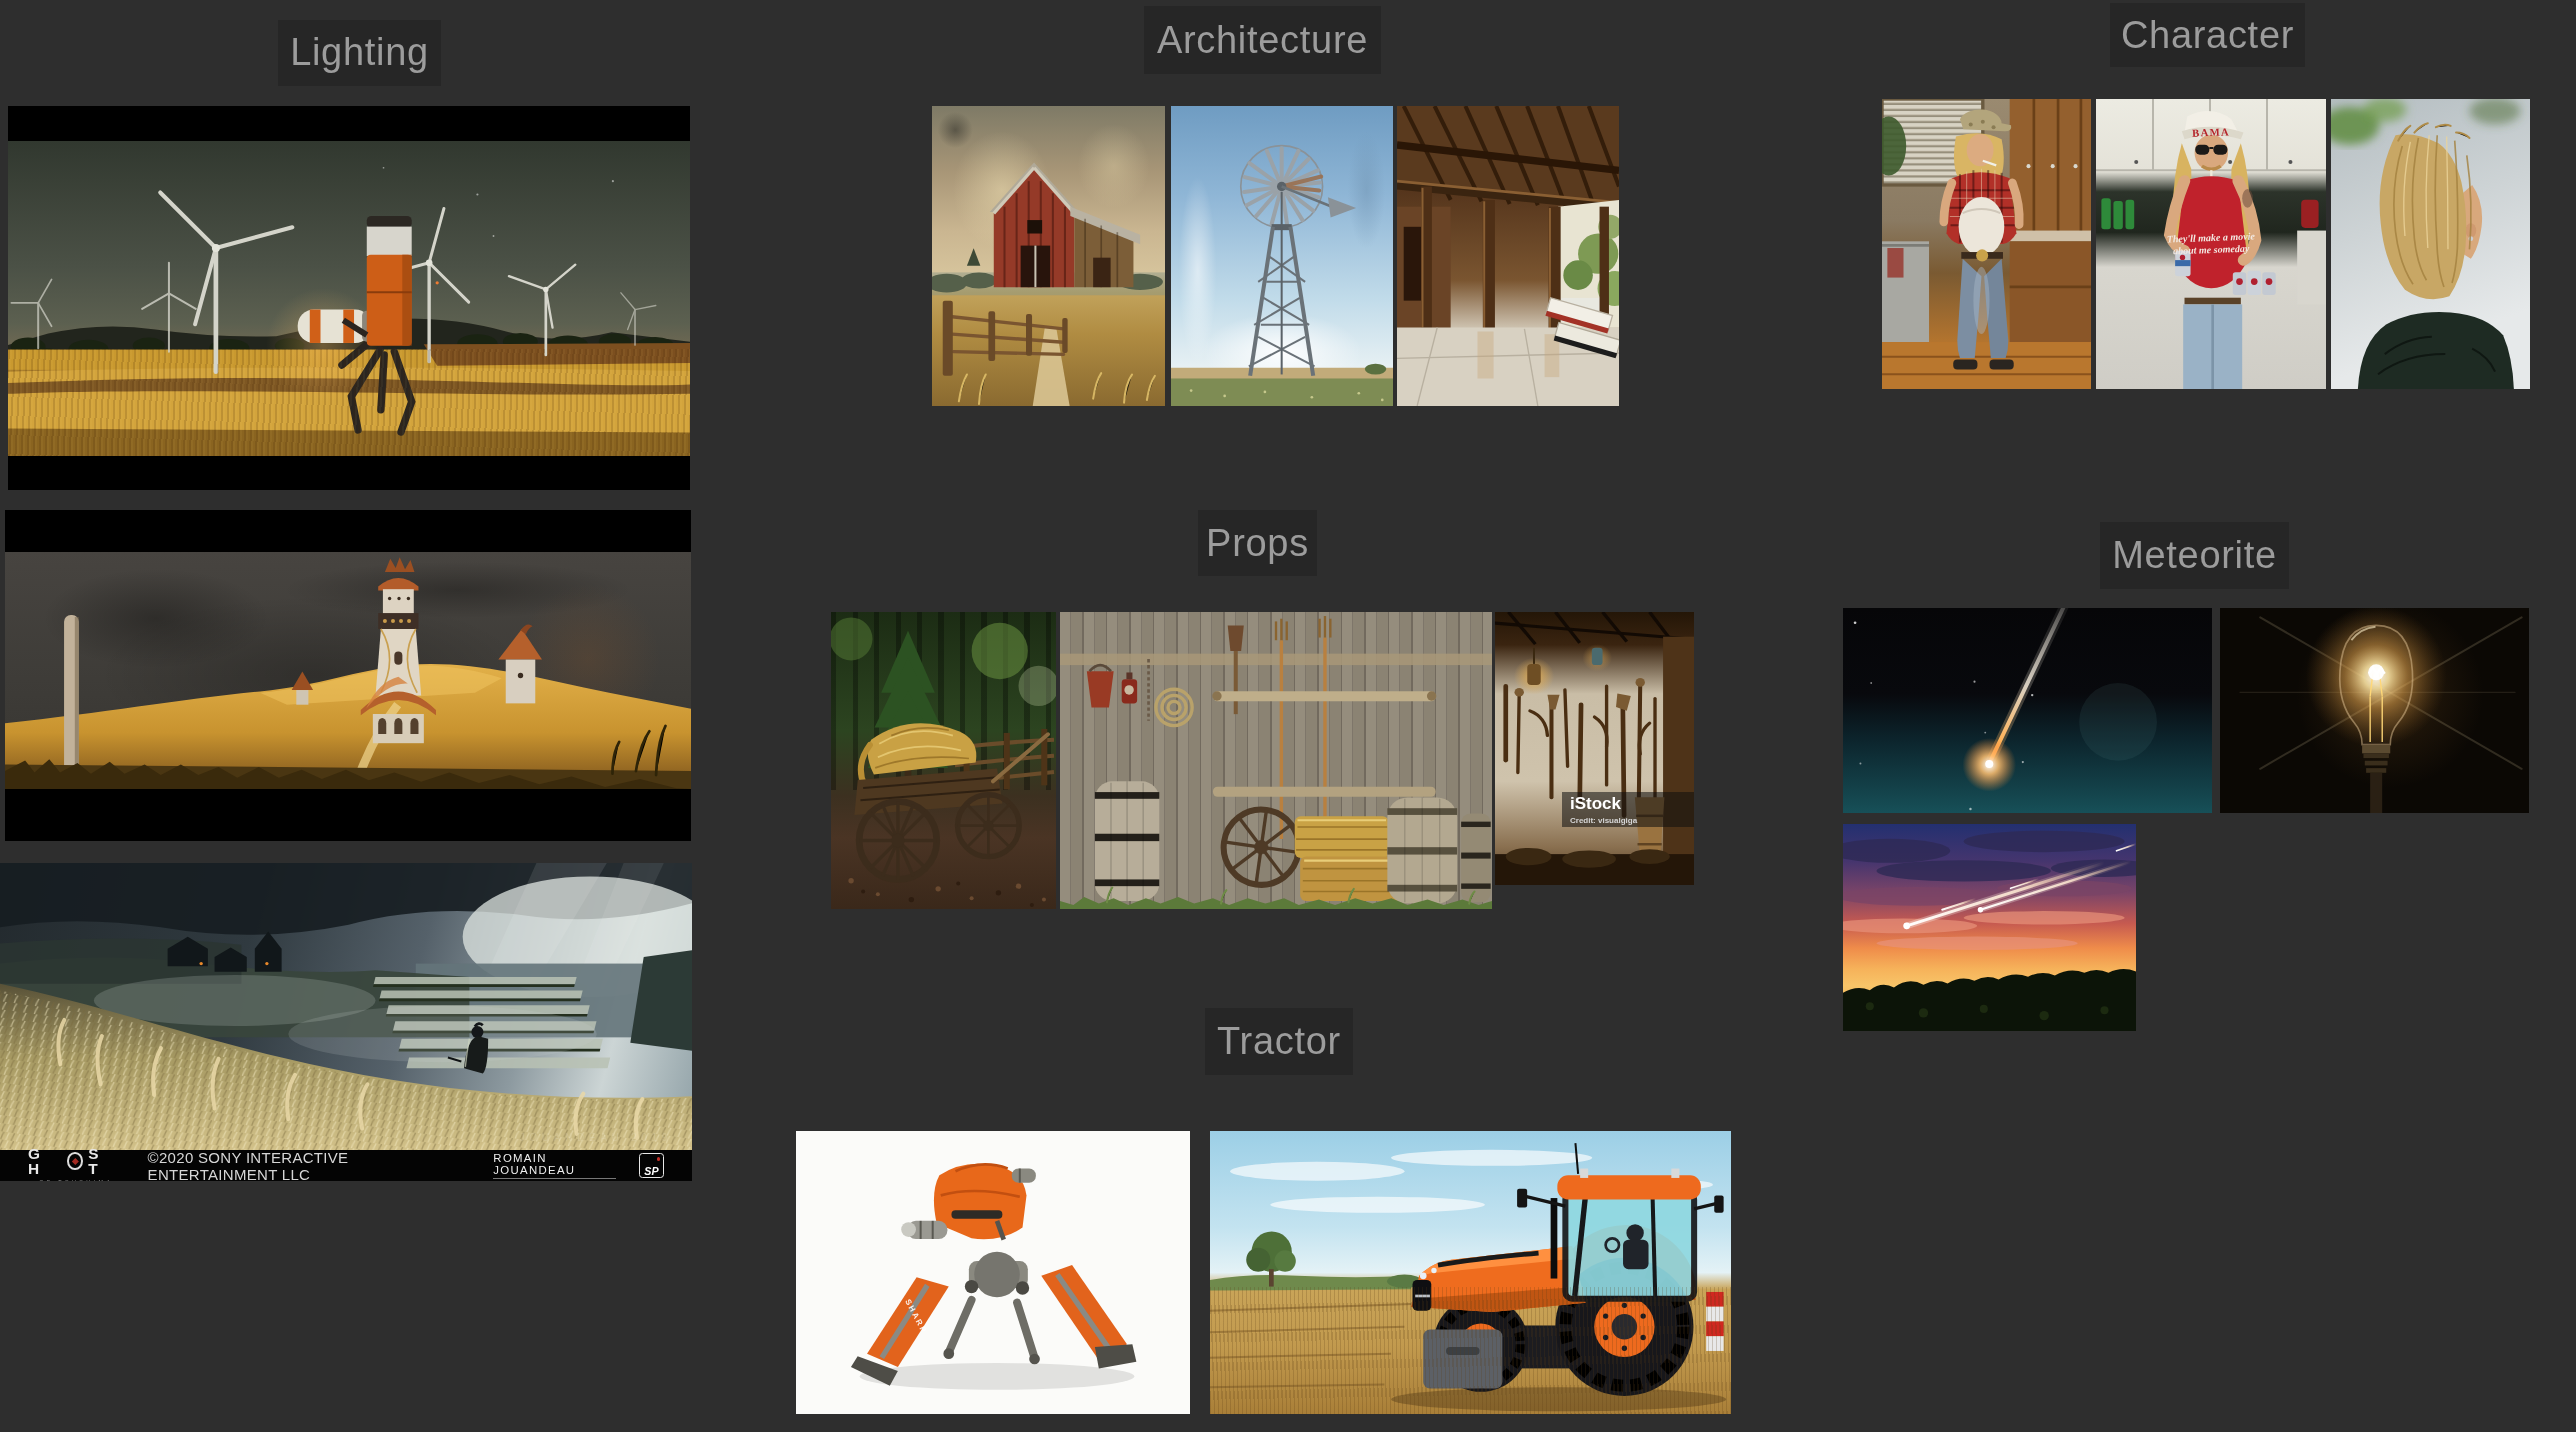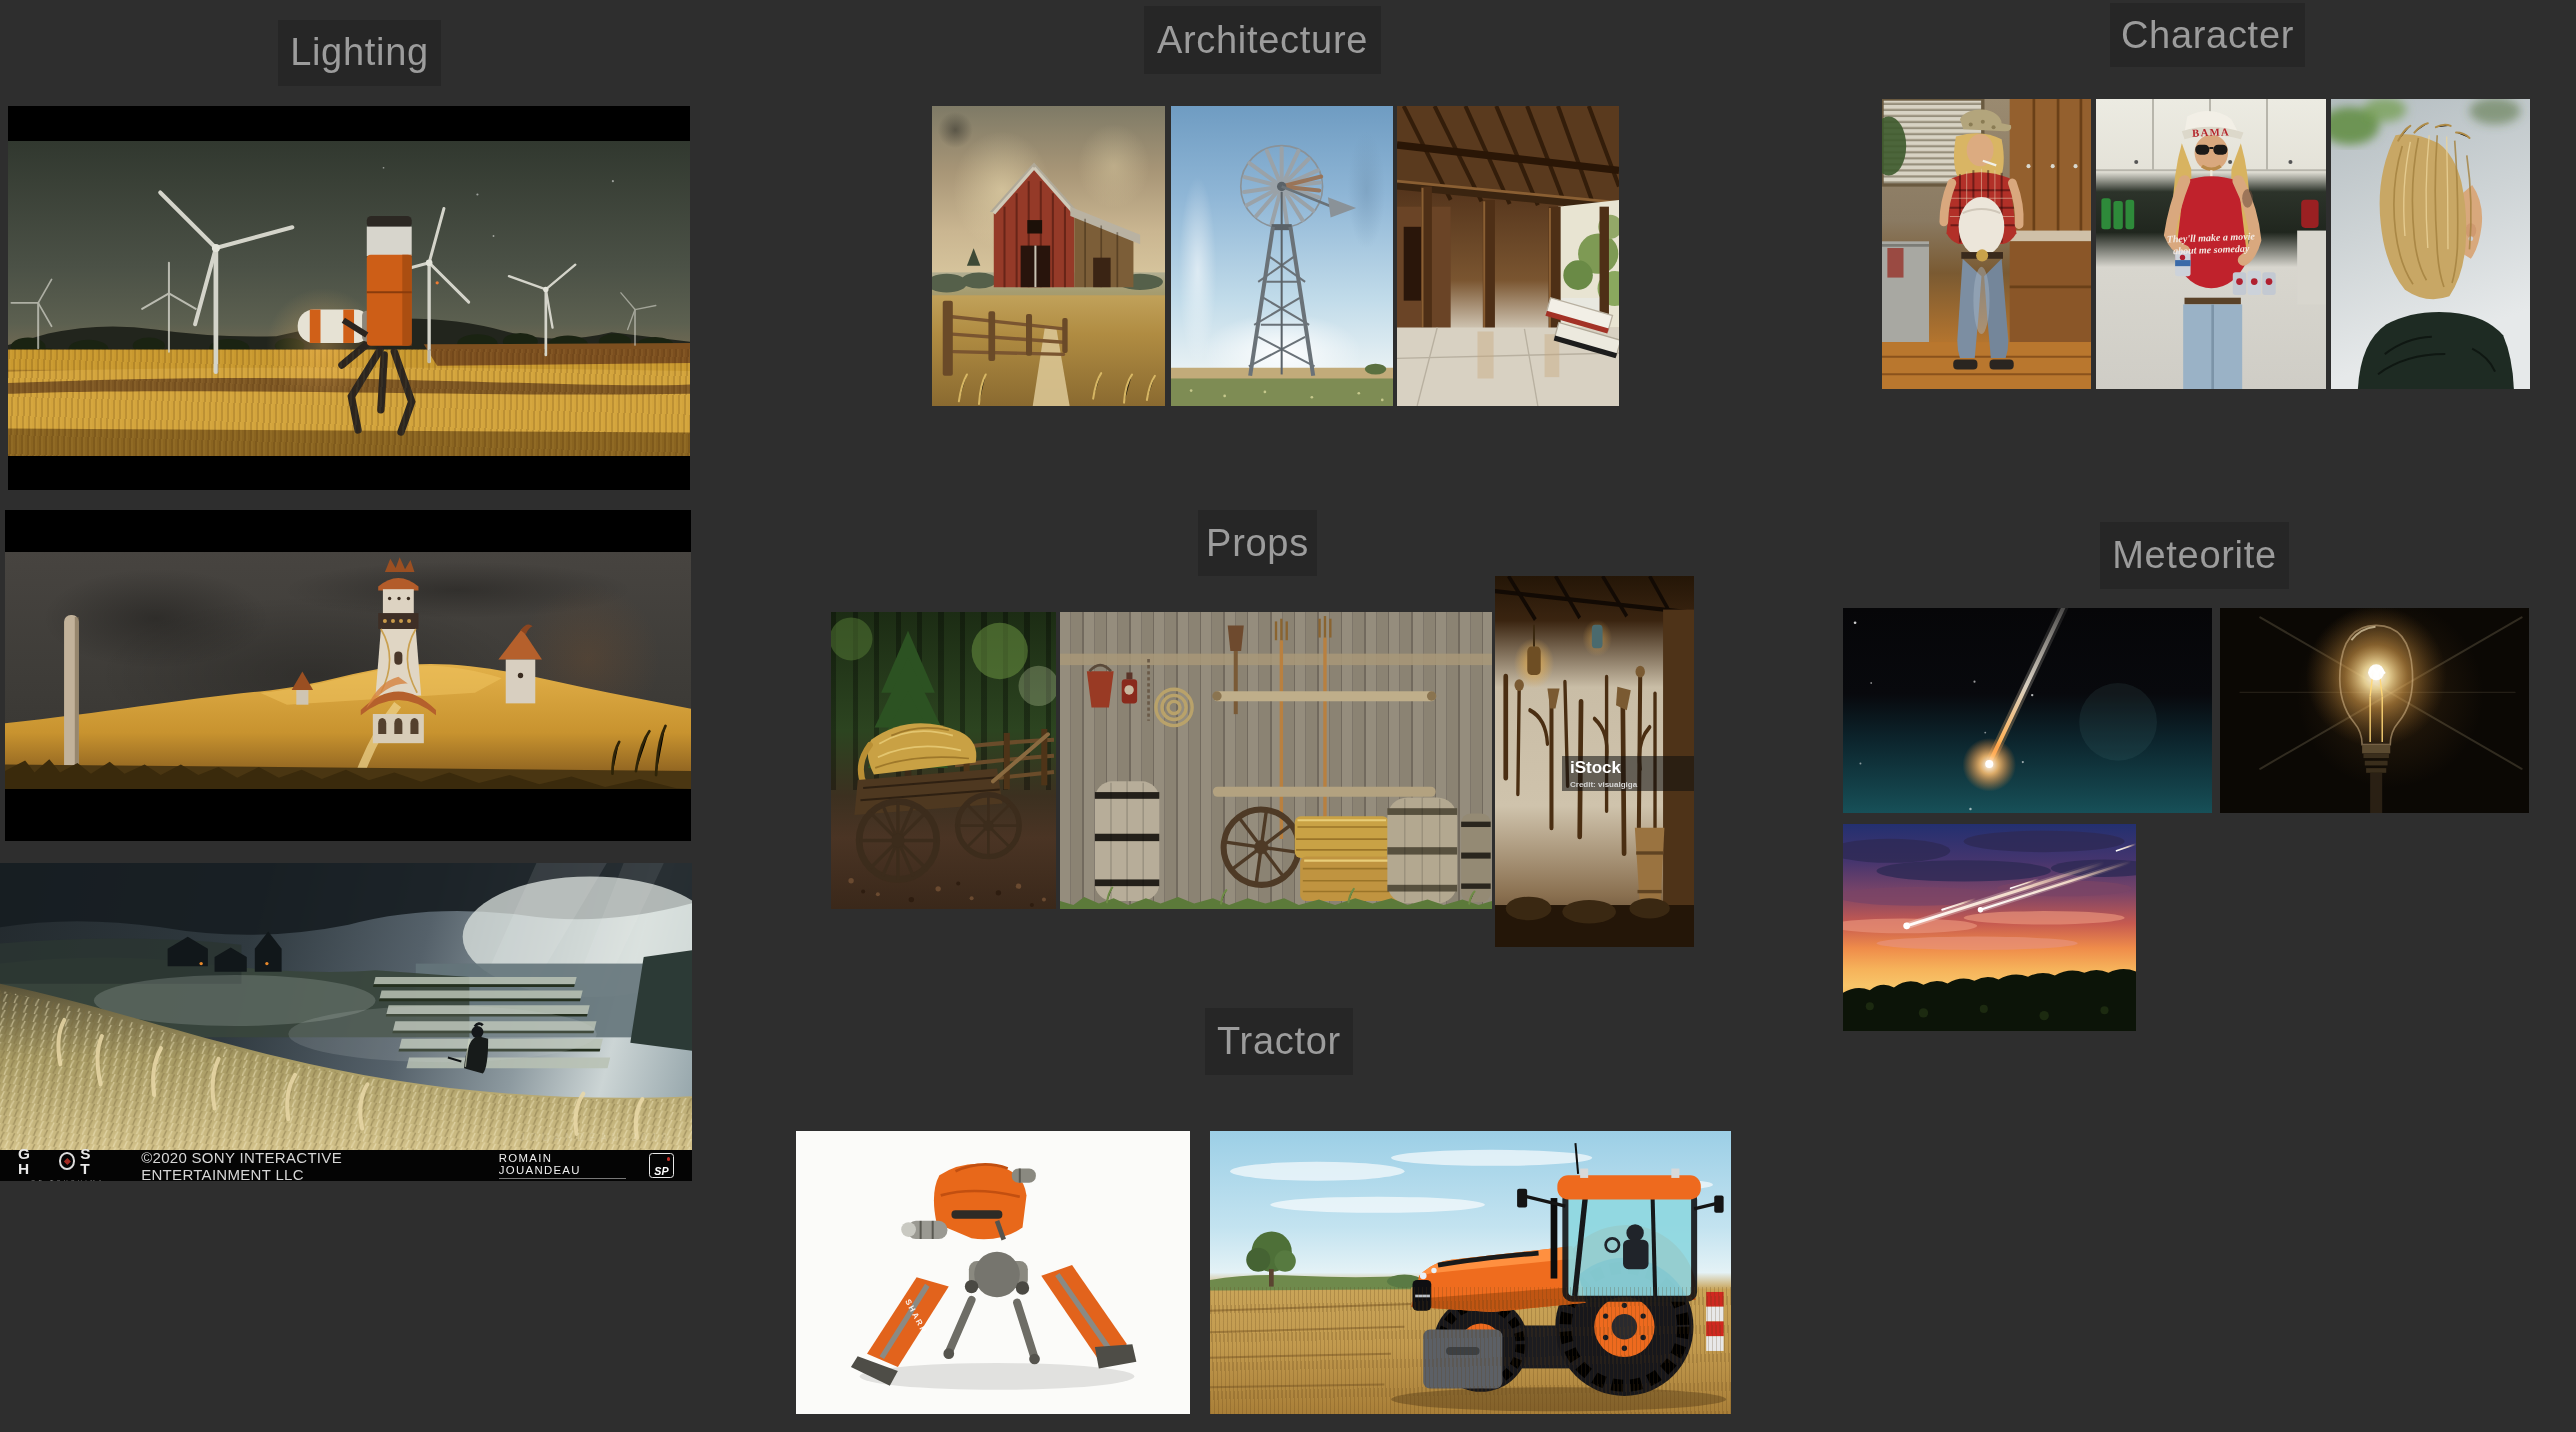--- a/index.html
+++ b/index.html
@@ -27,21 +27,21 @@
       radial-gradient(closest-side at 85% 45%,rgba(150,90,40,.20),transparent 70%),
       radial-gradient(closest-side at 45% 52%,rgba(0,0,0,.22),transparent 70%),
       linear-gradient(180deg,#474440 0%,#3d3b37 60%,#363430 100%);}
   
   #L3{background:#6d28d9;}
   #L3 .scene{position:absolute;left:0;right:0;top:0;height:287px;
     background:linear-gradient(105deg,#232a2e 0%,#303a40 35%,#55616a 58%,#8d9aa0 74%,#ccd5d5 86%,#8fa0a6 100%);}
   .gwm{position:absolute;right:20px;bottom:38px;font-size:10px;letter-spacing:4.7px;
        color:rgba(255,255,255,.13);}
   .gbar{position:absolute;left:0;right:0;bottom:0;height:31px;background:#040404;
-        display:flex;align-items:center;padding:0 18px;gap:23px;}
+        display:flex;align-items:center;padding:0 28px;gap:23px;}
   .glogo{display:flex;flex-direction:column;align-items:center;}
   .glrow{font-weight:700;font-size:15.4px;line-height:1;letter-spacing:6px;color:#e8e8e8;
          display:flex;align-items:center;}
   .go{width:13.4px;height:13.4px;border:2px solid #ddd;border-radius:50%;
       display:inline-flex;align-items:center;justify-content:center;margin:0 5.4px 0 0;}
   .go i{width:4.7px;height:4.7px;background:#a32a22;transform:rotate(45deg);}
   .glsub{font-size:5.4px;letter-spacing:3.4px;color:#8a8a8a;margin-top:2.7px;}
   .gcopy{font-size:15px;color:#d6d6d6;letter-spacing:0.3px;}
   .gartist{margin-left:auto;font-size:11.4px;color:#efefef;letter-spacing:1.3px;
            border-bottom:0.7px solid #777;padding-bottom:2.7px;}
@@ -872,21 +872,21 @@
       <g stroke="#6e8c46" stroke-width="3" stroke-linecap="round">
         <path d="M70,432 q2,-14 8,-22"></path>
           <path d="M240,434 q2,-14 8,-20"></path>
           <path d="M430,432 q2,-12 8,-20"></path>
           <path d="M610,434 q2,-12 8,-18"></path>
       </g>
     </svg>
   </div>
 </div>
 
-<div class="tile" id="P3" style="left:1495px;top:576px;width:199px;height:371px">
+<div class="tile" id="P3" style="left:1495px;top:612px;width:199px;height:273px">
   <div class="art">
     <svg viewBox="0 0 296 442" preserveAspectRatio="none">
       <g stroke="#120a04" stroke-width="5">
         <line x1="0" y1="18" x2="296" y2="44"></line>
           <line x1="20" y1="0" x2="60" y2="52"></line>
         <line x1="90" y1="0" x2="126" y2="50"></line>
           <line x1="160" y1="0" x2="196" y2="48"></line>
           <line x1="230" y1="0" x2="262" y2="46"></line>
       </g>
       <rect x="250" y="40" width="46" height="402" fill="#4e3318"></rect>

